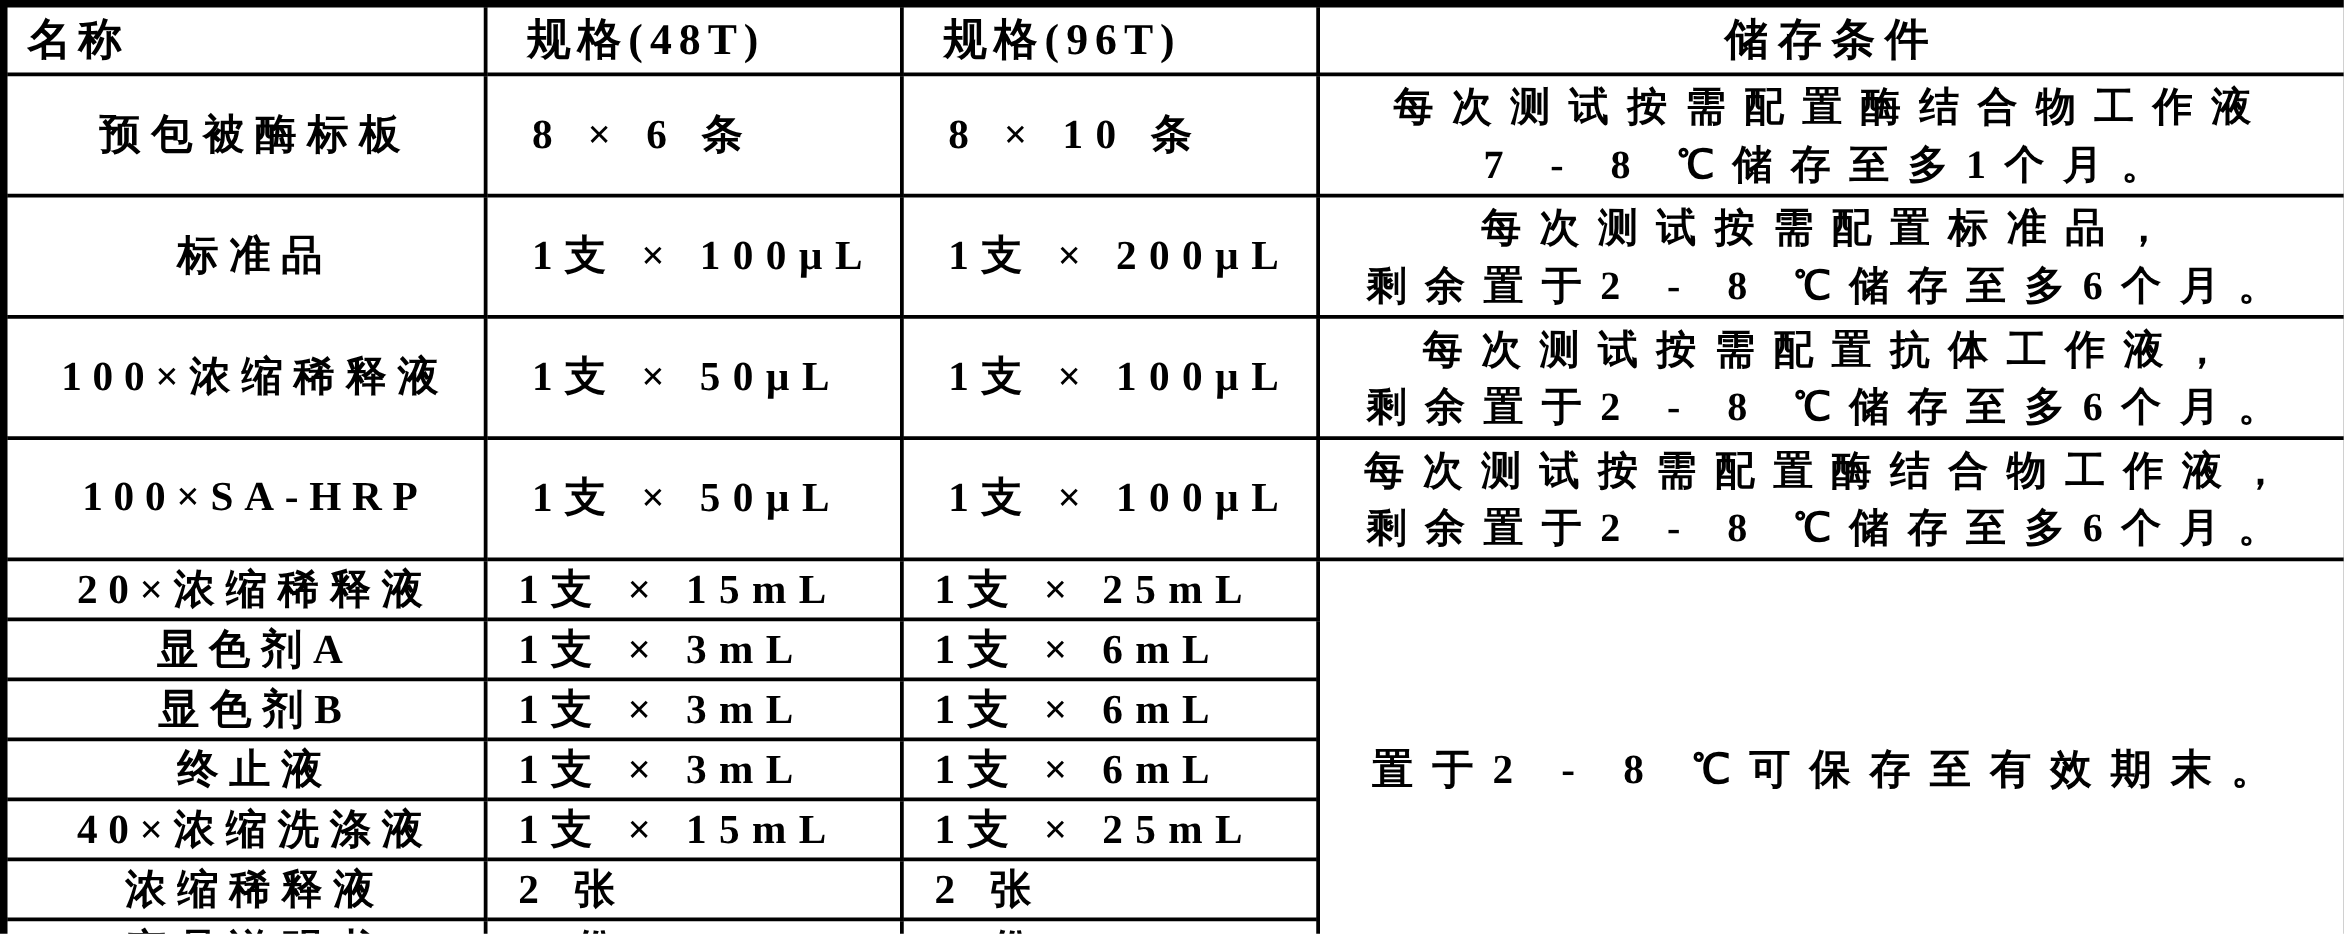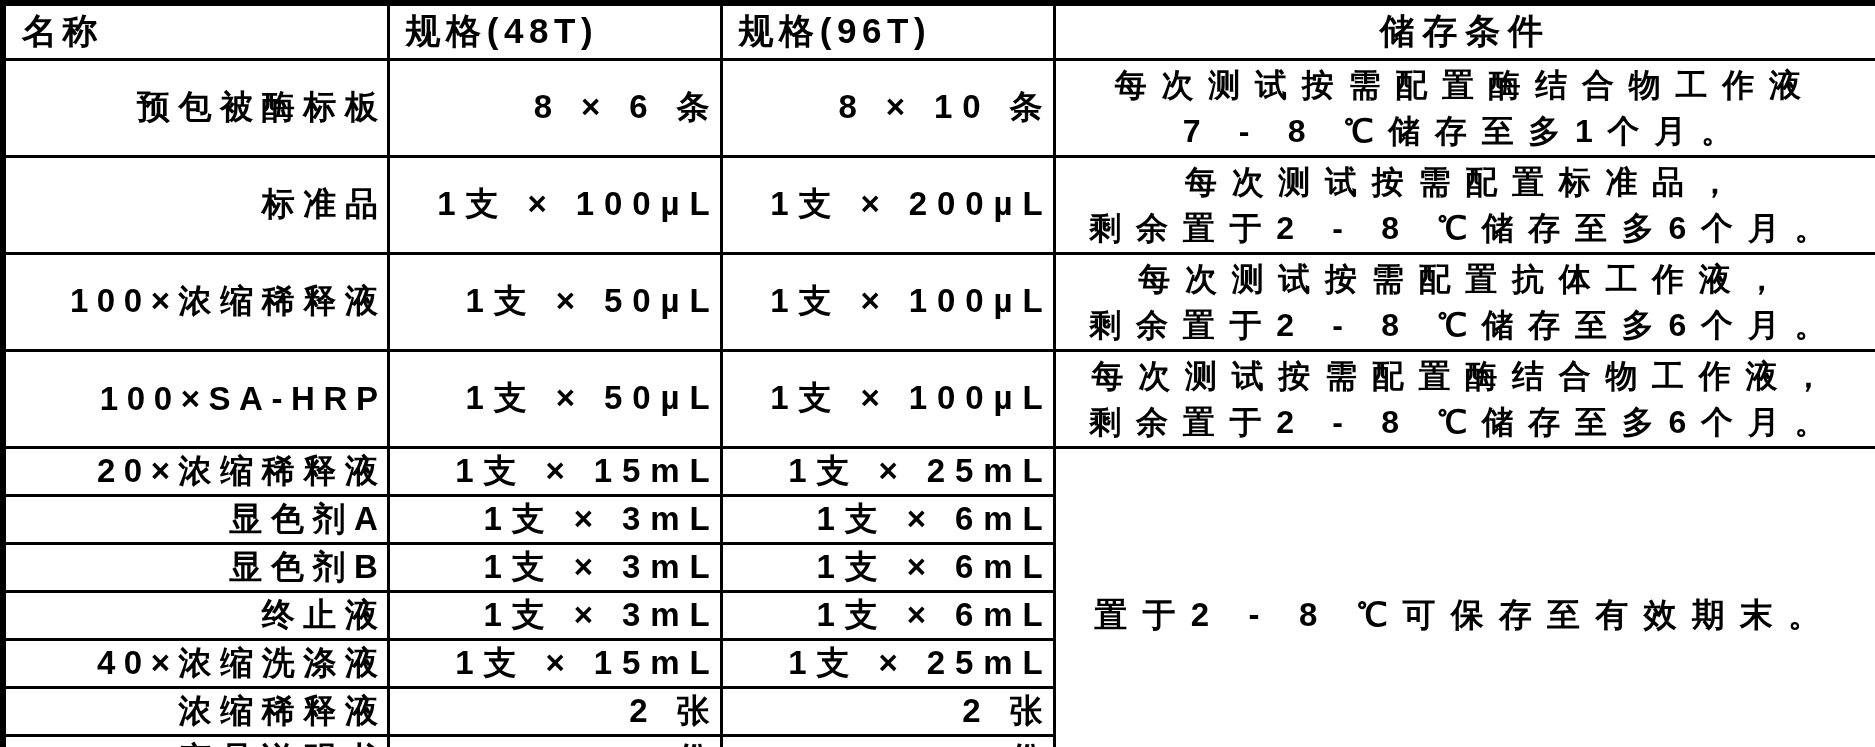--- a/index.html
+++ b/index.html
@@ -1,21 +1,21 @@
 <!DOCTYPE html>
 <html><head>
 <meta charset="utf-8">
 <style>
   html,body { margin:0; padding:0; background:#ffffff; }
   .page {
     width: 1582px;
     height: 747px;
     background:#ffffff;
     box-sizing: border-box;
-    font-family: Liberation Sans, sans-serif;
+    font-family: Liberation Serif, serif;
   }
   table.kit {
     border-collapse: collapse;
     table-layout: fixed;
     width: 1875px;
     height: 747px;
     color: #000000;
     font-weight: bold;
   }
   table.kit { border: 6px solid #000; }
@@ -35,40 +35,40 @@
   tr.rh-hdr { height: 56px; }
   tr.rh-big { height: 97px; }
   tr.rh-sm  { height: 41px; }
   
   th.h-left {
     text-align: left;
     font-size: 35px;
     letter-spacing: 0.16em;
     padding-left: 16px;
   }
-  th.h-ind { padding-left: 16px; }
+  th.h-ind { padding-left: 32px; }
   th.h-center {
     text-align: center;
     font-size: 35px;
     letter-spacing: 0.22em;
   }
   
   td.name {
-    text-align: right;
+    text-align: center;
     font-size: 33px;
     letter-spacing: 0.26em;
     padding-left: 16px;
   }
   td.spec {
-    text-align: right;
+    text-align: left;
     font-size: 33px;
     letter-spacing: 0.30em;
     padding-left: 36px;
   }
-  tr.rh-sm td.spec { padding-left: 6px; }
+  tr.rh-sm td.spec { padding-left: 25px; }
   td.storage {
     text-align: center;
     font-size: 32px;
     letter-spacing: 0.46em;
     white-space: normal;
   }
   td.storage .line { line-height: 46px; }
   td.storage-merged {
     text-align: center;
     font-size: 33px;

